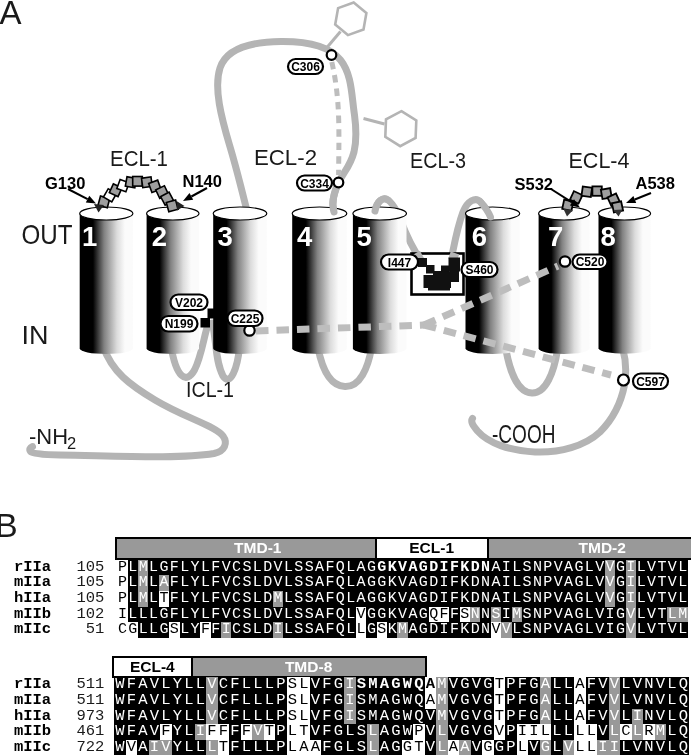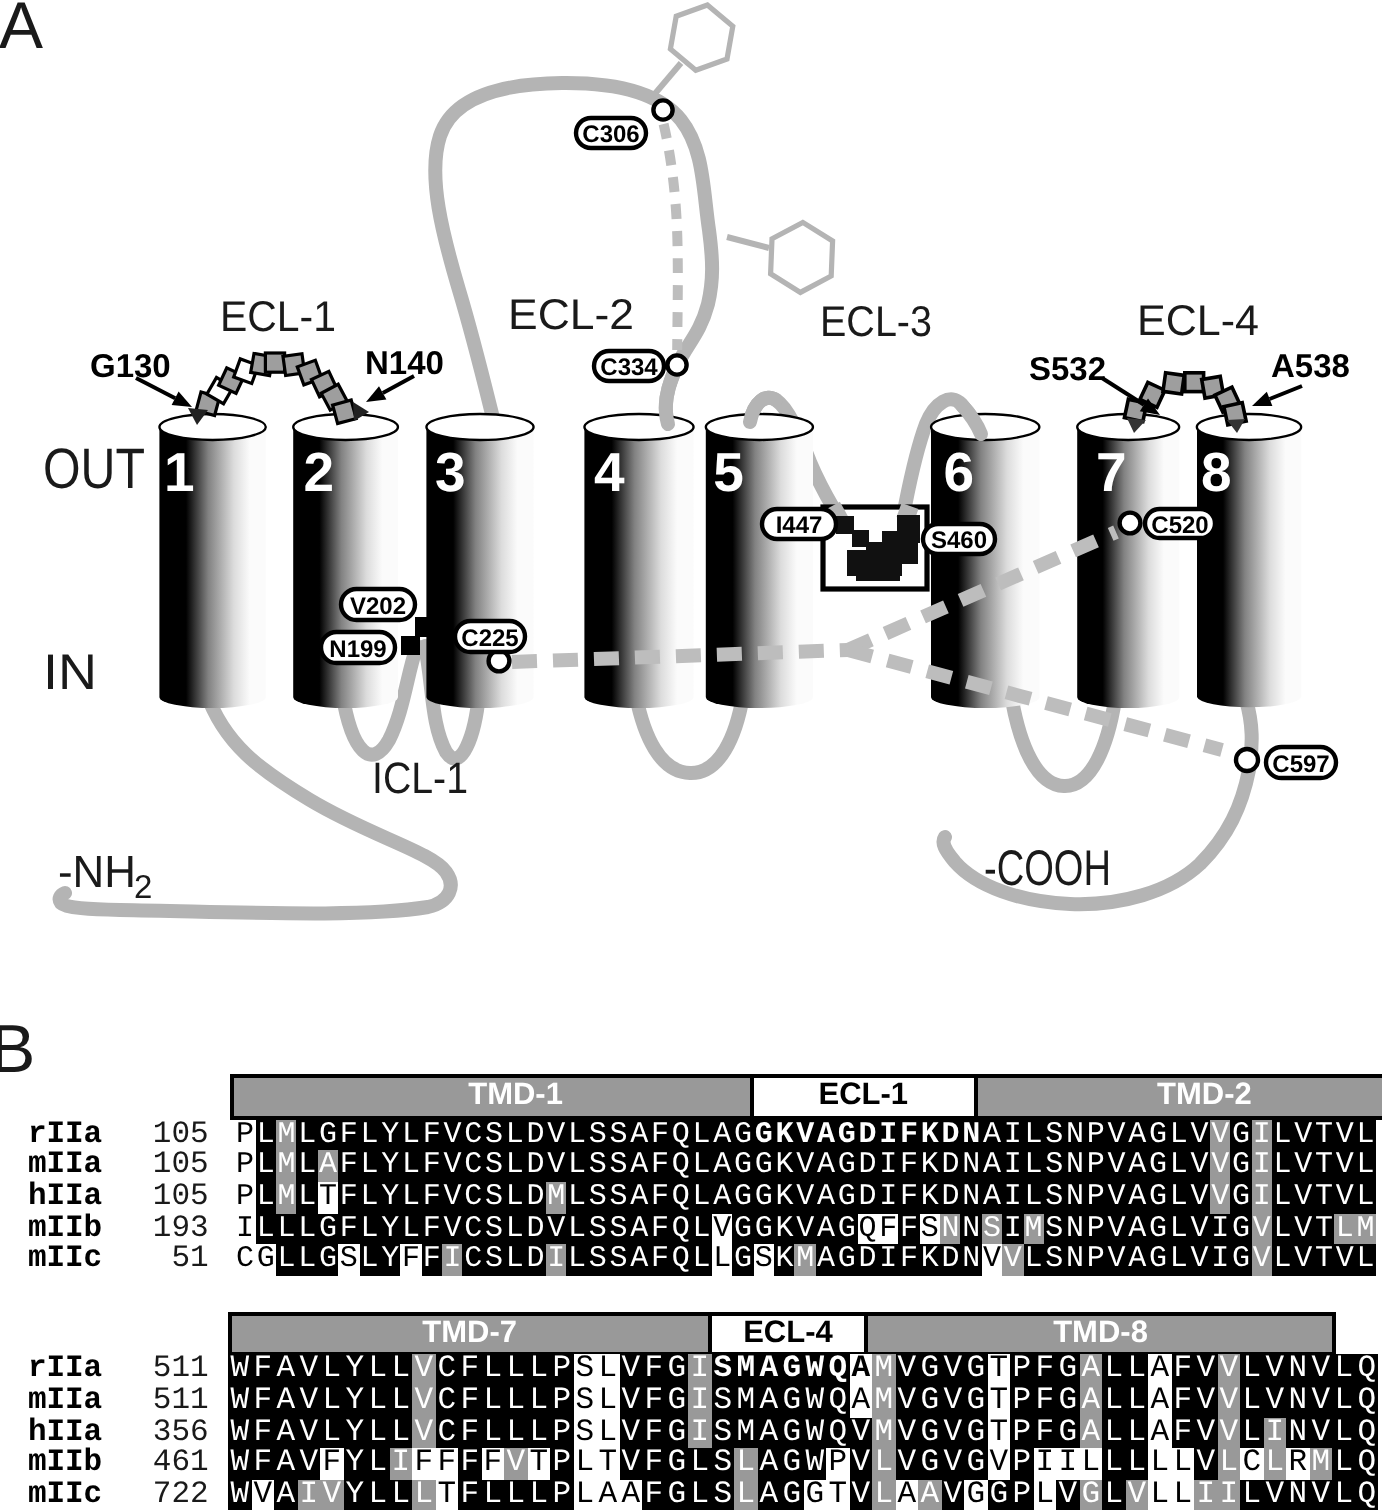--- a/index.html
+++ b/index.html
@@ -339,21 +339,21 @@
     <i class="g">V</i>
     <i>G</i>
     <i class="g">I</i>
     <i>L</i>
     <i>V</i>
     <i>T</i>
     <i>V</i>
     <i>L</i>
   </div>
 <div class="lab" style="top:606.78px;">mIIb</div>
-<div class="num" style="top:606.78px;">193</div>
+<div class="num" style="top:606.78px;">102</div>
 <div class="seqrow" style="left:117.30px;top:606.78px;height:15.66px;font-size:15.0px;--cw:10.375px;">
     <i class="w">I</i>
     <i>L</i>
     <i>L</i>
     <i>L</i>
     <i>G</i>
     <i>F</i>
     <i>L</i>
     <i>Y</i>
     <i>L</i>
@@ -457,21 +457,20 @@
     <i>I</i>
     <i>G</i>
     <i class="g">V</i>
     <i>L</i>
     <i>V</i>
     <i>T</i>
     <i>V</i>
     <i>L</i>
   </div>
 <div class="bar" style="left:114.0px;top:656.3px;height:21.5px;">
-    <div class="seg tmd" style="width:241.7px;">TMD-7</div>
     <div class="seg ecl" style="width:80.6px;margin-left:-2px;">ECL-4</div>
     <div class="seg tmd" style="width:236px;margin-left:-2px;">TMD-8</div>
   </div>
 <div class="lab" style="top:677.35px;">rIIa</div>
 <div class="num" style="top:677.35px;">511</div>
 <div class="seqrow" style="left:114.10px;top:677.35px;height:15.66px;font-size:15.5px;--cw:11.507px;">
     <i>W</i>
     <i>F</i>
     <i>A</i>
     <i>V</i>
@@ -570,21 +569,21 @@
     <i>V</i>
     <i class="g">V</i>
     <i>L</i>
     <i>V</i>
     <i>N</i>
     <i>V</i>
     <i>L</i>
     <i>Q</i>
   </div>
 <div class="lab" style="top:708.67px;">hIIa</div>
-<div class="num" style="top:708.67px;">356</div>
+<div class="num" style="top:708.67px;">973</div>
 <div class="seqrow" style="left:114.10px;top:708.67px;height:15.66px;font-size:15.5px;--cw:11.507px;">
     <i>W</i>
     <i>F</i>
     <i>A</i>
     <i>V</i>
     <i>L</i>
     <i>Y</i>
     <i>L</i>
     <i>L</i>
     <i class="g">V</i>

